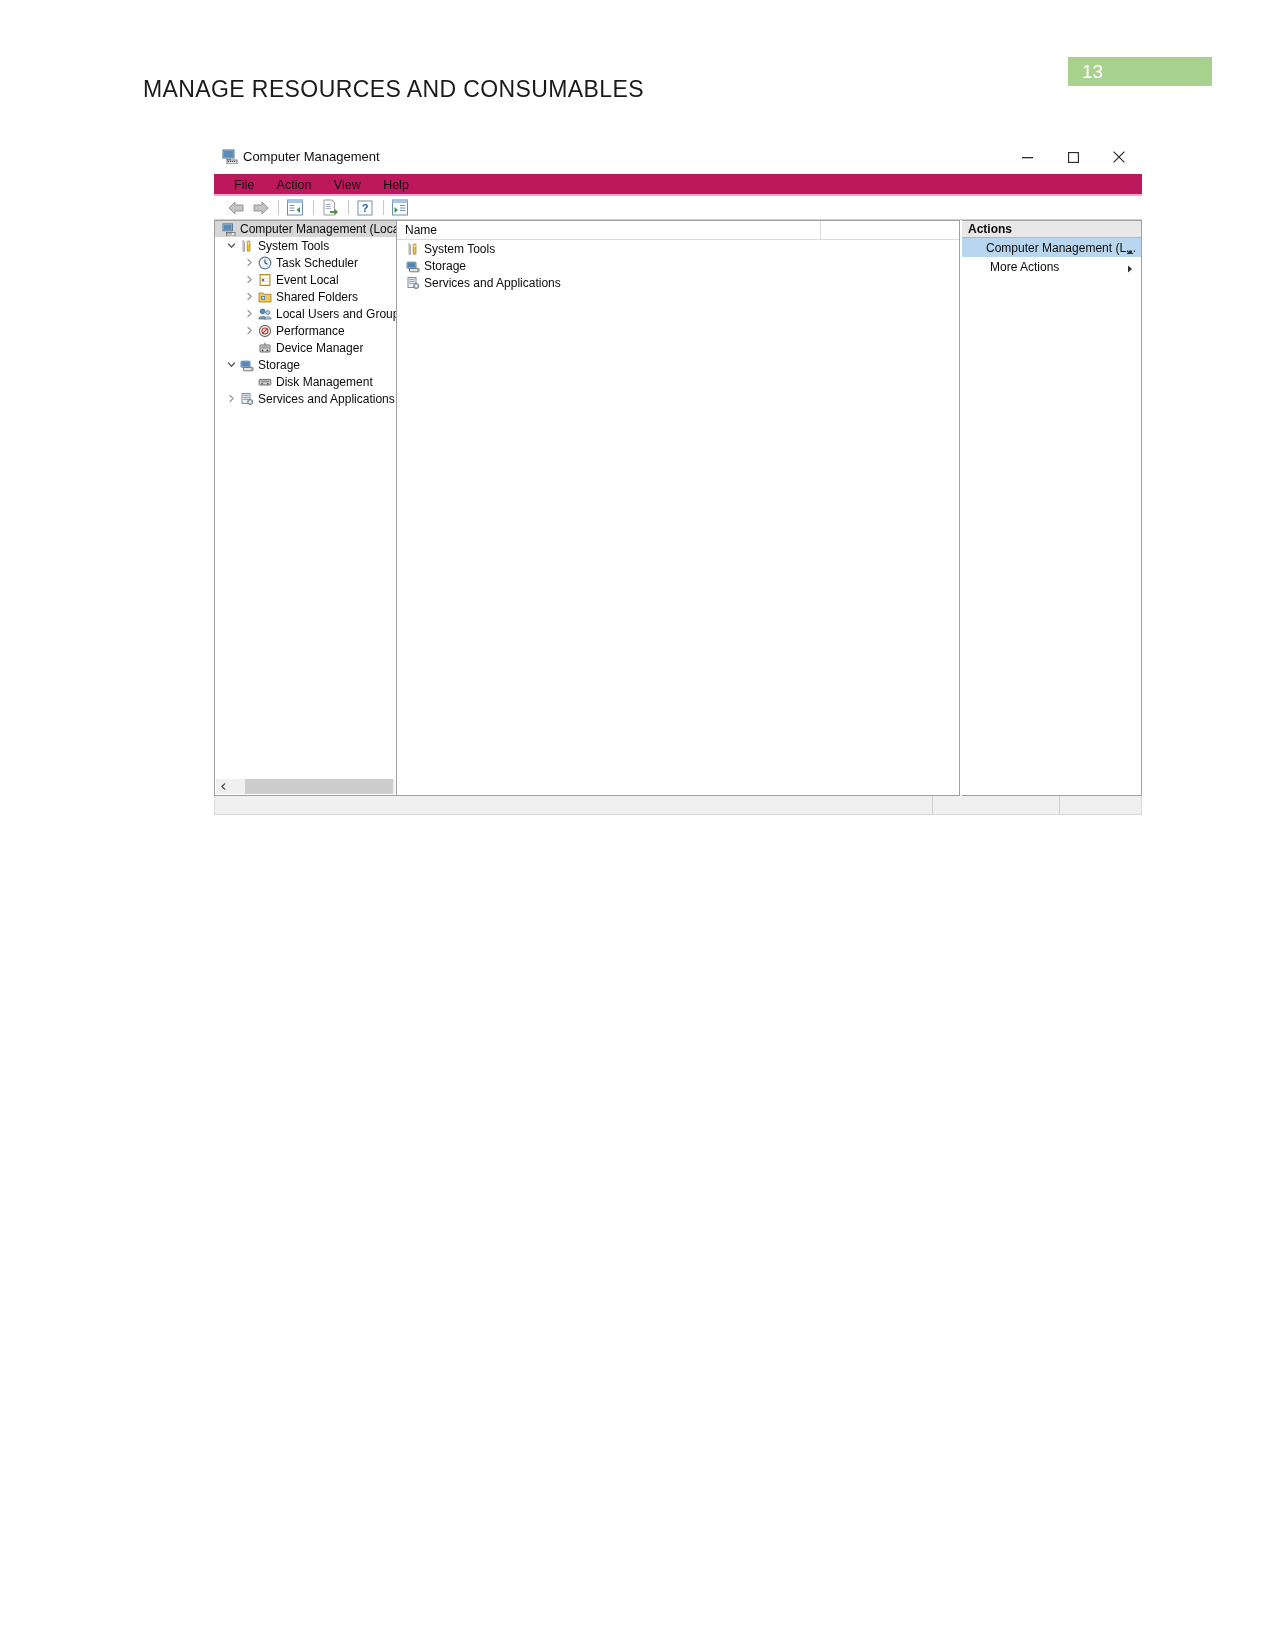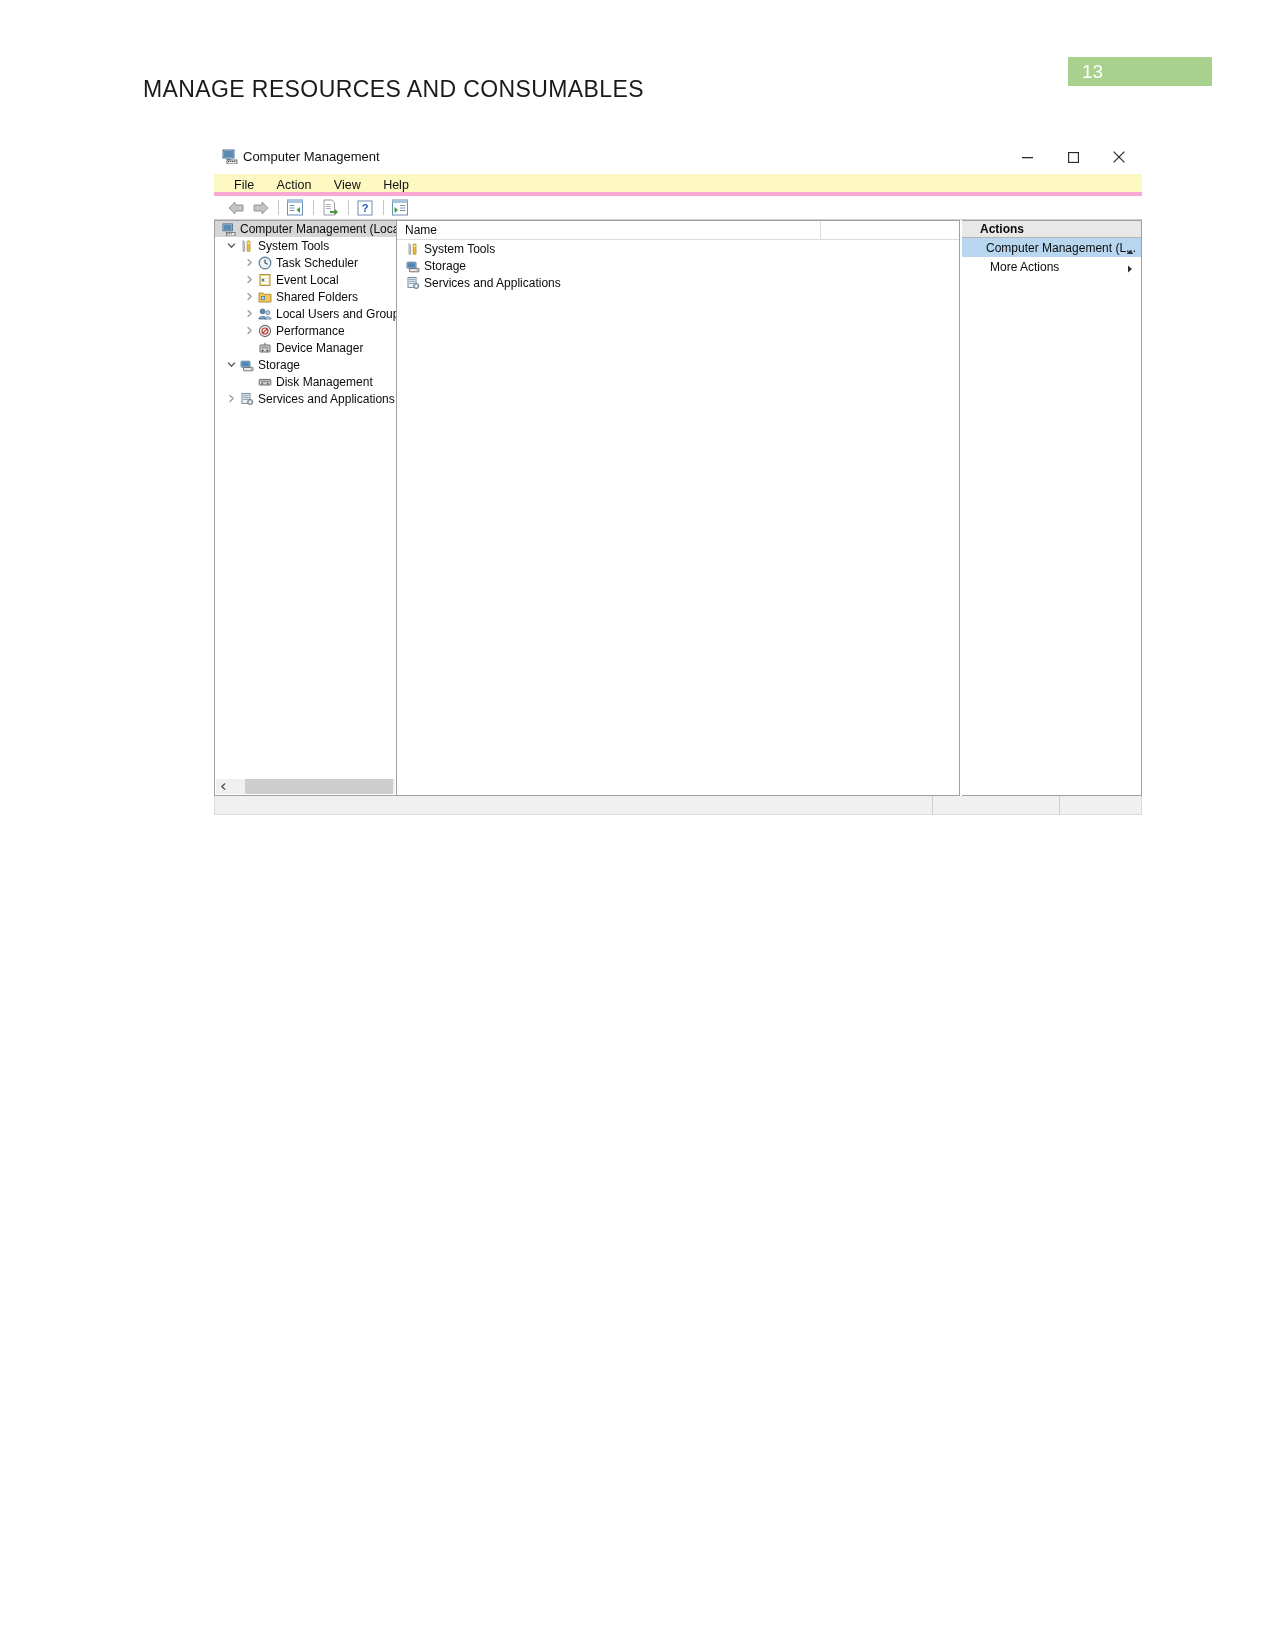--- a/index.html
+++ b/index.html
@@ -86,24 +86,24 @@
     align-items: center;
     justify-content: center;
     background: #ffffff;
   }
   .wbtn svg { display:block; }
 
   
   .menubar {
     position: relative;
     height: 22px;
-    background: #fef9c3;
+    background: #be185d;
     padding-left: 11px;
     box-sizing: border-box;
-    border-bottom: 4px solid #f9a8d4;
+    border-bottom: 2px solid #f9a8d4;
   }
   .menubar .mi {
     display: inline-block;
     font-size: 12.5px;
     color: #111111;
     padding: 0 9px;
     line-height: 22px;
   }
 
   
@@ -268,21 +268,21 @@
     overflow: hidden;
   }
   .act-title {
     height: 17px;
     background: #e8e8e8;
     border-bottom: 1px solid #b5b5b5;
     font-size: 12px;
     font-weight: bold;
     color: #0b0b0b;
     line-height: 17px;
-    padding-left: 18px;
+    padding-left: 6px;
     box-sizing: border-box;
   }
   .act-group {
     height: 19px;
     background: #b8d6f0;
     display: flex;
     align-items: center;
     padding-left: 24px;
     box-sizing: border-box;
     font-size: 12px;

